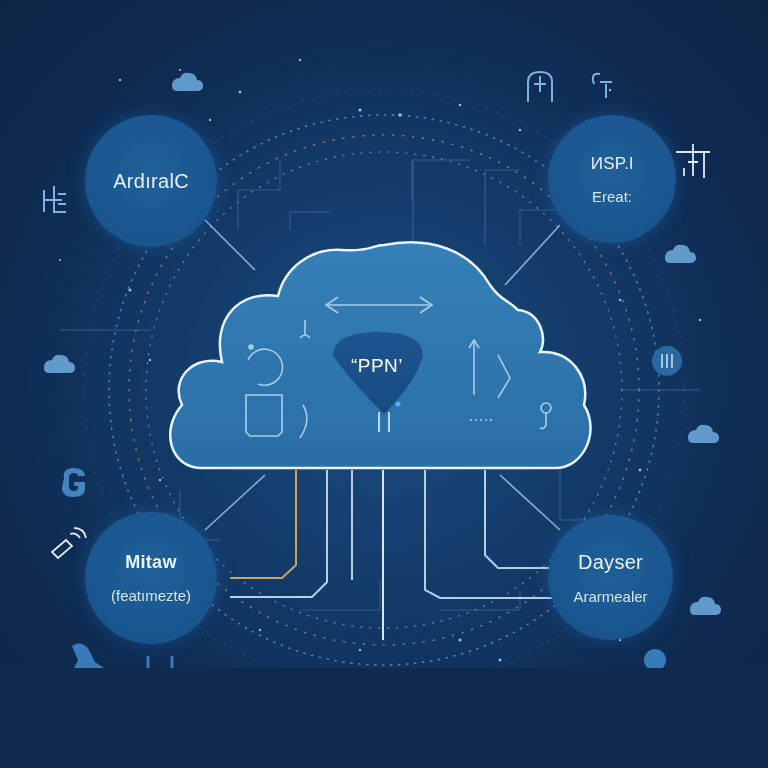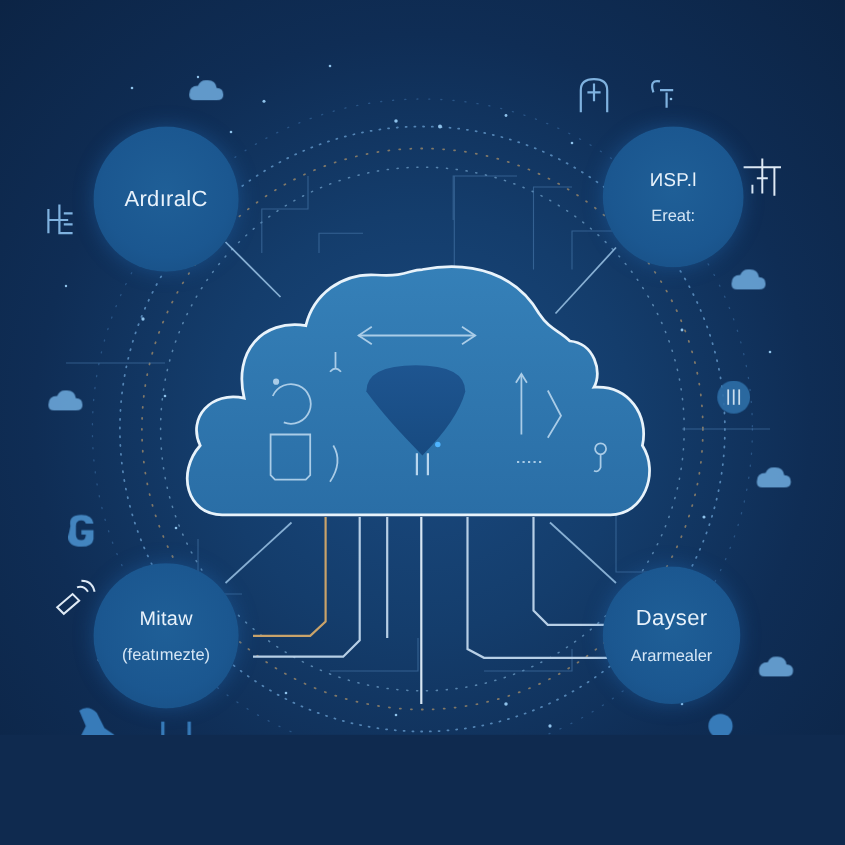--- a/index.html
+++ b/index.html
@@ -213,23 +213,26 @@
   <div class="node tl" style="left:85px; top:115px; width:132px; height:132px;">
     <span class="title">ArdıralC</span>
   </div>
 
   <div class="node" style="left:548px; top:115px; width:128px; height:128px;">
     <span class="title">ИSP.l</span>
     <span class="sub">Ereat:</span>
   </div>
 
   <div class="node" style="left:85px; top:512px; width:132px; height:132px;">
-    <span class="title" style="font-size:18px;">Mitaw</span>
+    <span class="title" style="font-size:18px;font-weight:bold;">Mitaw</span>
     <span class="sub">(featımezte)</span>
   </div>
 
   <div class="node" style="left:548px; top:515px; width:125px; height:125px;">
     <span class="title" style="font-size:20px;">Dayser</span>
     <span class="sub">Ararmealer</span>
   </div>
 
+  <div class="badge">
+    <span>“PPN’</span>
+  </div>
 
 </div>
 
 </body></html>

